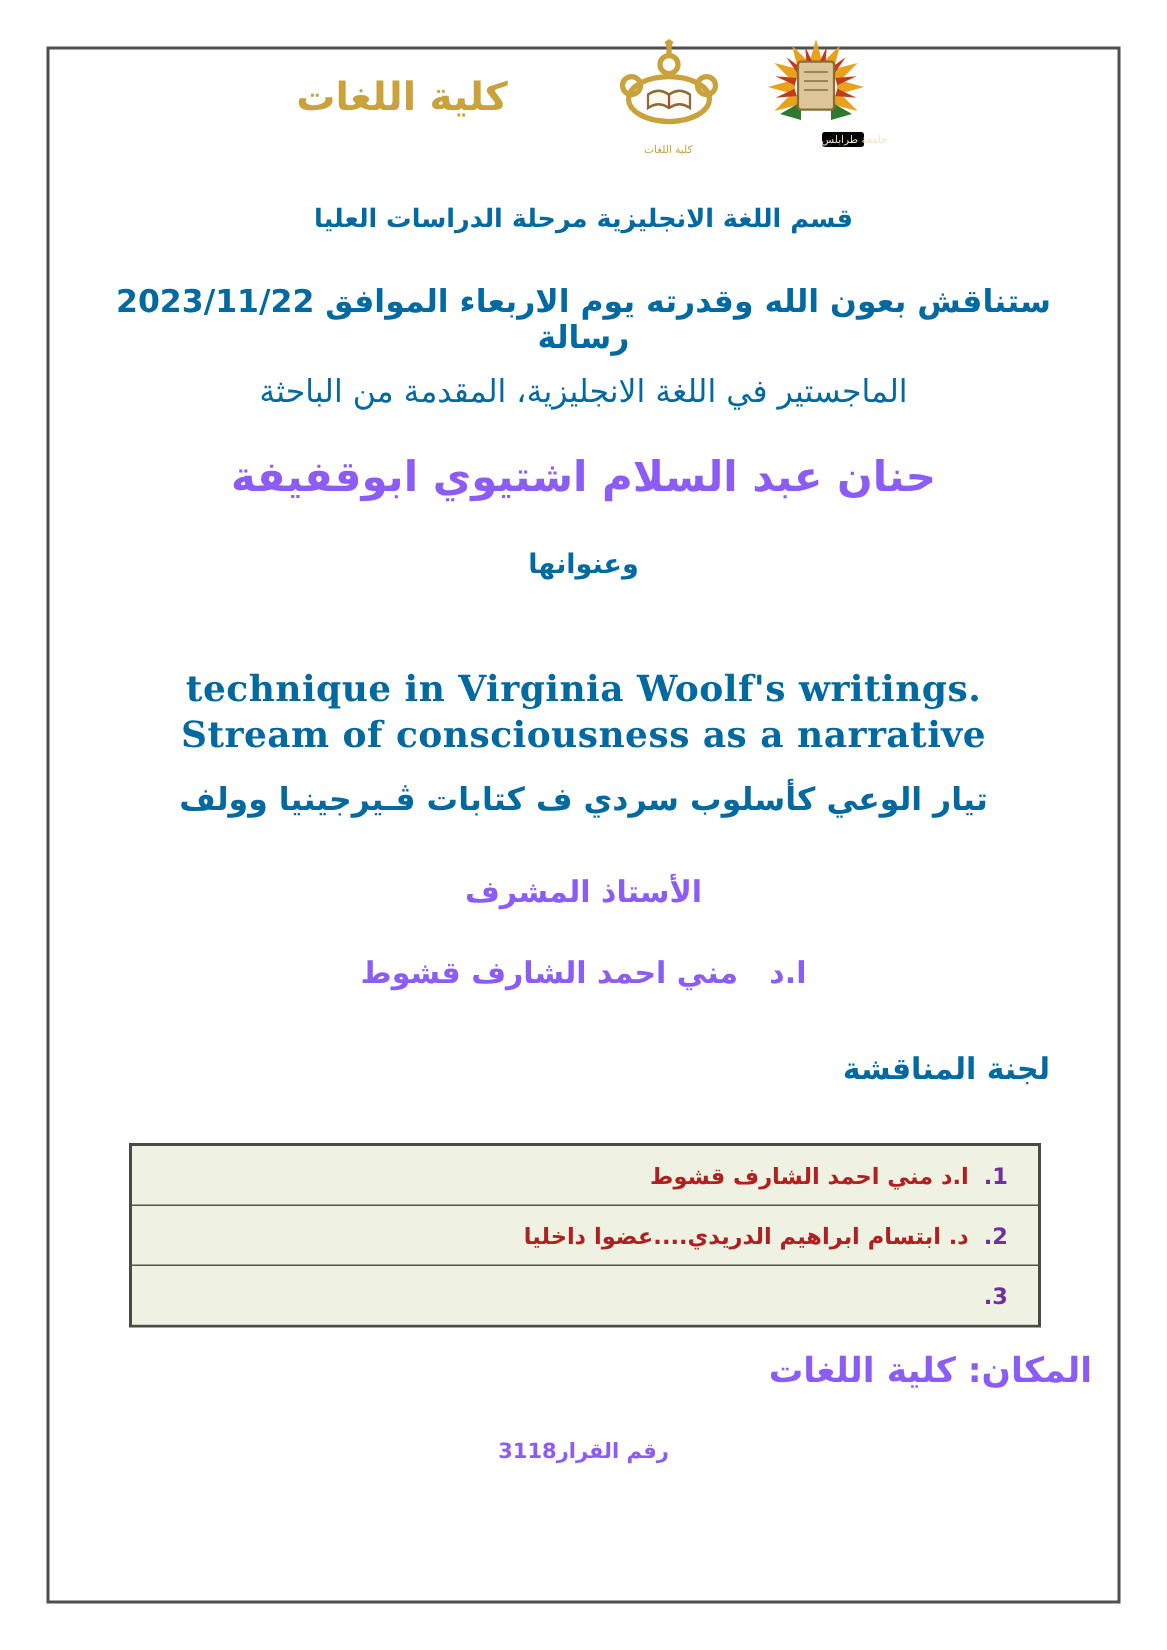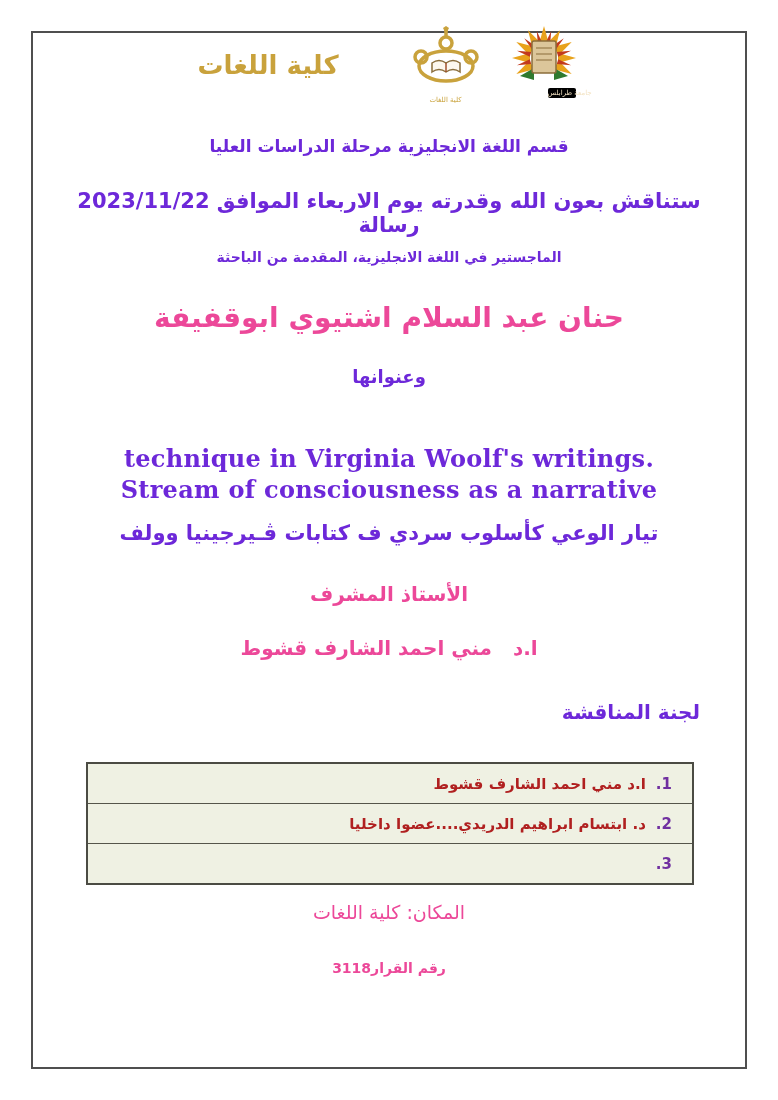--- a/index.html
+++ b/index.html
@@ -19,25 +19,25 @@
   .logo-caption{
     position:absolute;bottom:0;left:0;right:0;text-align:center;
     font-size:7px;color:#C9A23C;filter:blur(.5px);white-space:nowrap;
   }
   .uni-banner{
     position:absolute;bottom:6px;left:4px;right:4px;text-align:right;
     font-size:7px;color:#f3e3c3;background:#000000;border-radius:2px;
     filter:blur(.4px);white-space:nowrap;line-height:10px;margin-left:36px;
   }
   
-  .navy{color:#6d28d9;}
-  .red{color:#ec4899;}
+  .navy{color:#0369a1;}
+  .red{color:#8b5cf6;}
   .dept-heading{top:136px;font-size:17px;font-weight:bold;letter-spacing:.2px;}
   .line1{top:189px;font-size:21px;font-weight:600;}
-  .line2{top:249px;font-size:14px;font-weight:700;}
+  .line2{top:249px;font-size:21px;font-weight:400;}
   .researcher{top:301px;font-size:28px;font-weight:bold;}
   .title-intro{top:366px;font-size:18px;font-weight:600;}
   .en-title{
     top:443px;font-size:24px;font-weight:bold;line-height:31px;
     font-family:"DejaVu Serif","Liberation Serif",serif;letter-spacing:.3px;
   }
   .ar-title{top:521px;font-size:21px;font-weight:600;}
   .supervisor-heading{top:582px;font-size:20px;font-weight:bold;}
   .supervisor-name{top:636px;font-size:20px;font-weight:bold;white-space:pre-wrap;}
   .committee-heading{top:700px;left:auto;right:78px;font-size:20px;font-weight:bold;text-align:center;}
@@ -47,21 +47,21 @@
     border:2px solid #4b4b43;border-bottom-width:2px;
   }
   .committee-row{
     height:39px;background:#EFF1E3;border-bottom:1px solid #55554a;
     direction:rtl;text-align:right;padding:0 20px 0 8px;
     display:flex;align-items:center;font-size:15px;font-weight:600;
   }
   .committee-row:last-child{border-bottom:none;}
   .committee-num{color:#7030A0;font-weight:bold;margin-left:10px;}
   .committee-name{color:#B02020;}
-  .location{top:901px;font-size:19px;font-weight:normal;}
+  .location{top:901px;font-size:23px;font-weight:bold;text-align:right;}
   .decision{top:960px;font-size:14px;font-weight:bold;direction:rtl;}
   svg{display:block;}
 </style>
 </head>
 <body>
 
 <div class="frame"></div>
 
 <div class="abs header">
   <span class="gold-title">كلية اللغات</span>

